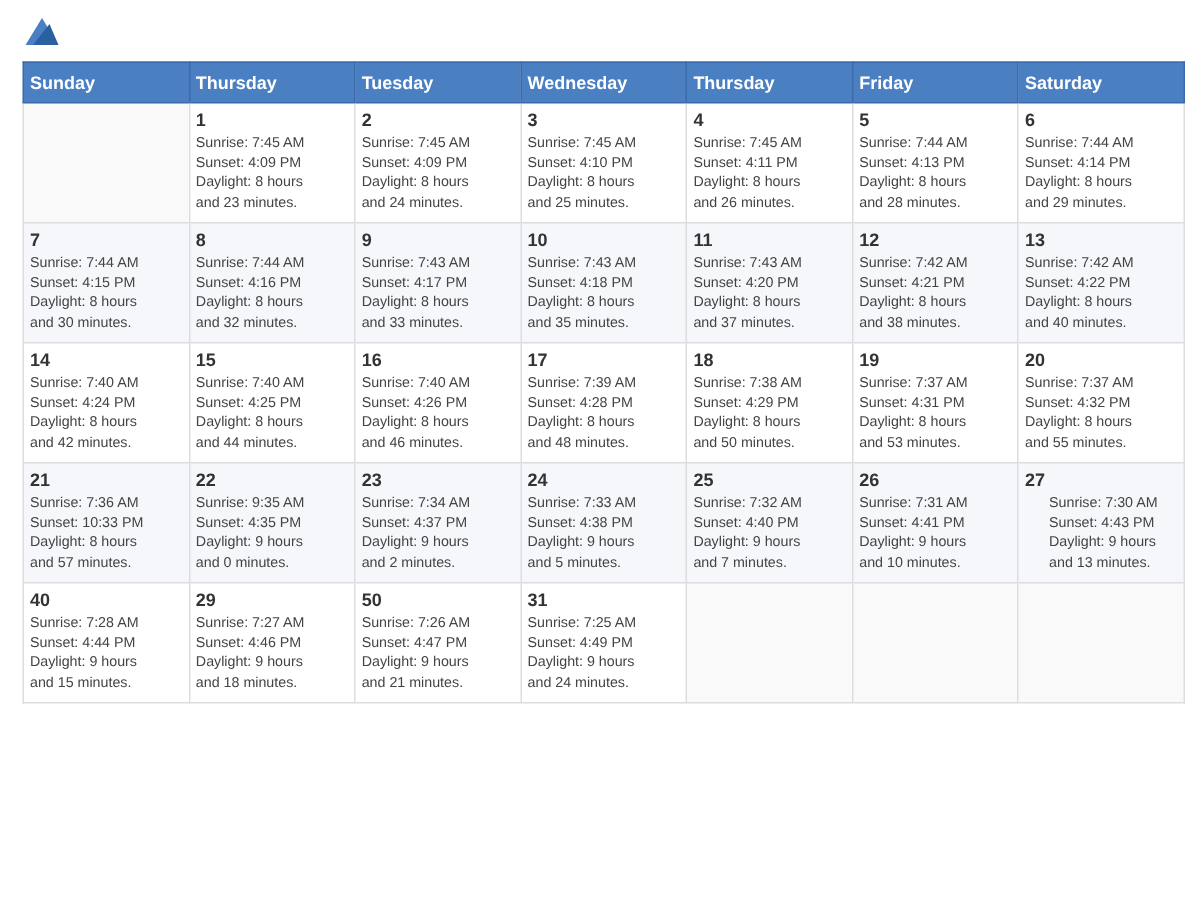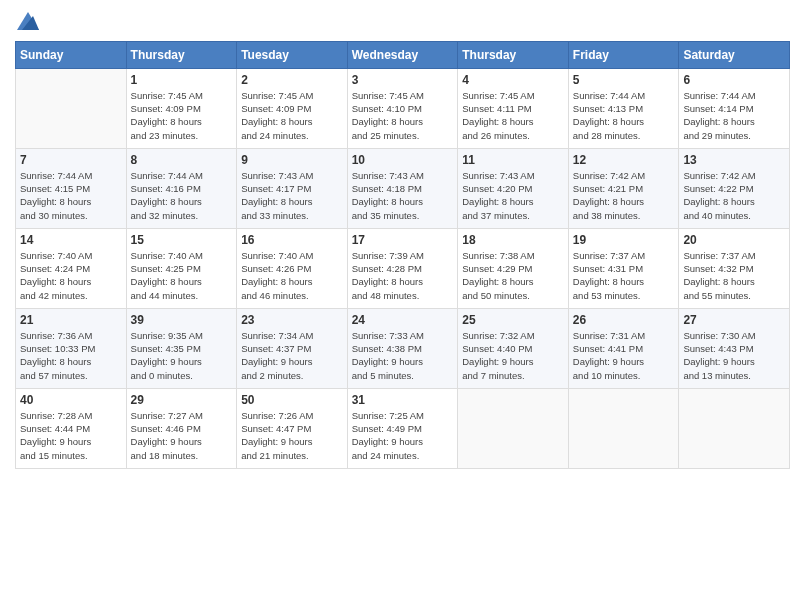--- a/index.html
+++ b/index.html
@@ -286,21 +286,21 @@
         </tr>
         <tr>
           <td>
             <span class="day-number">21</span>
             <div class="day-info" style="white-space: pre-line;">Sunrise: 7:36 AM
 Sunset: 10:33 PM
 Daylight: 8 hours
 and 57 minutes.</div>
           </td>
           <td>
-            <span class="day-number">39</span>
+            <span class="day-number">22</span>
             <div class="day-info" style="white-space: pre-line;">Sunrise: 9:35 AM
 Sunset: 4:35 PM
 Daylight: 9 hours
 and 0 minutes.</div>
           </td>
           <td>
             <span class="day-number">23</span>
             <div class="day-info" style="white-space: pre-line;">Sunrise: 7:34 AM
 Sunset: 4:37 PM
 Daylight: 9 hours
@@ -322,21 +322,21 @@
           </td>
           <td>
             <span class="day-number">26</span>
             <div class="day-info" style="white-space: pre-line;">Sunrise: 7:31 AM
 Sunset: 4:41 PM
 Daylight: 9 hours
 and 10 minutes.</div>
           </td>
           <td>
             <span class="day-number">27</span>
-            <div class="day-info" style="white-space: pre-line;">Sunrise: 7:30 AM
+            <div class="day-info" style="white-space: pre-line; margin-left: 16px;">Sunrise: 7:30 AM
 Sunset: 4:43 PM
 Daylight: 9 hours
 and 13 minutes.</div>
           </td>
         </tr>
         <tr>
           <td>
             <span class="day-number">40</span>
             <div class="day-info" style="white-space: pre-line;">Sunrise: 7:28 AM
 Sunset: 4:44 PM

